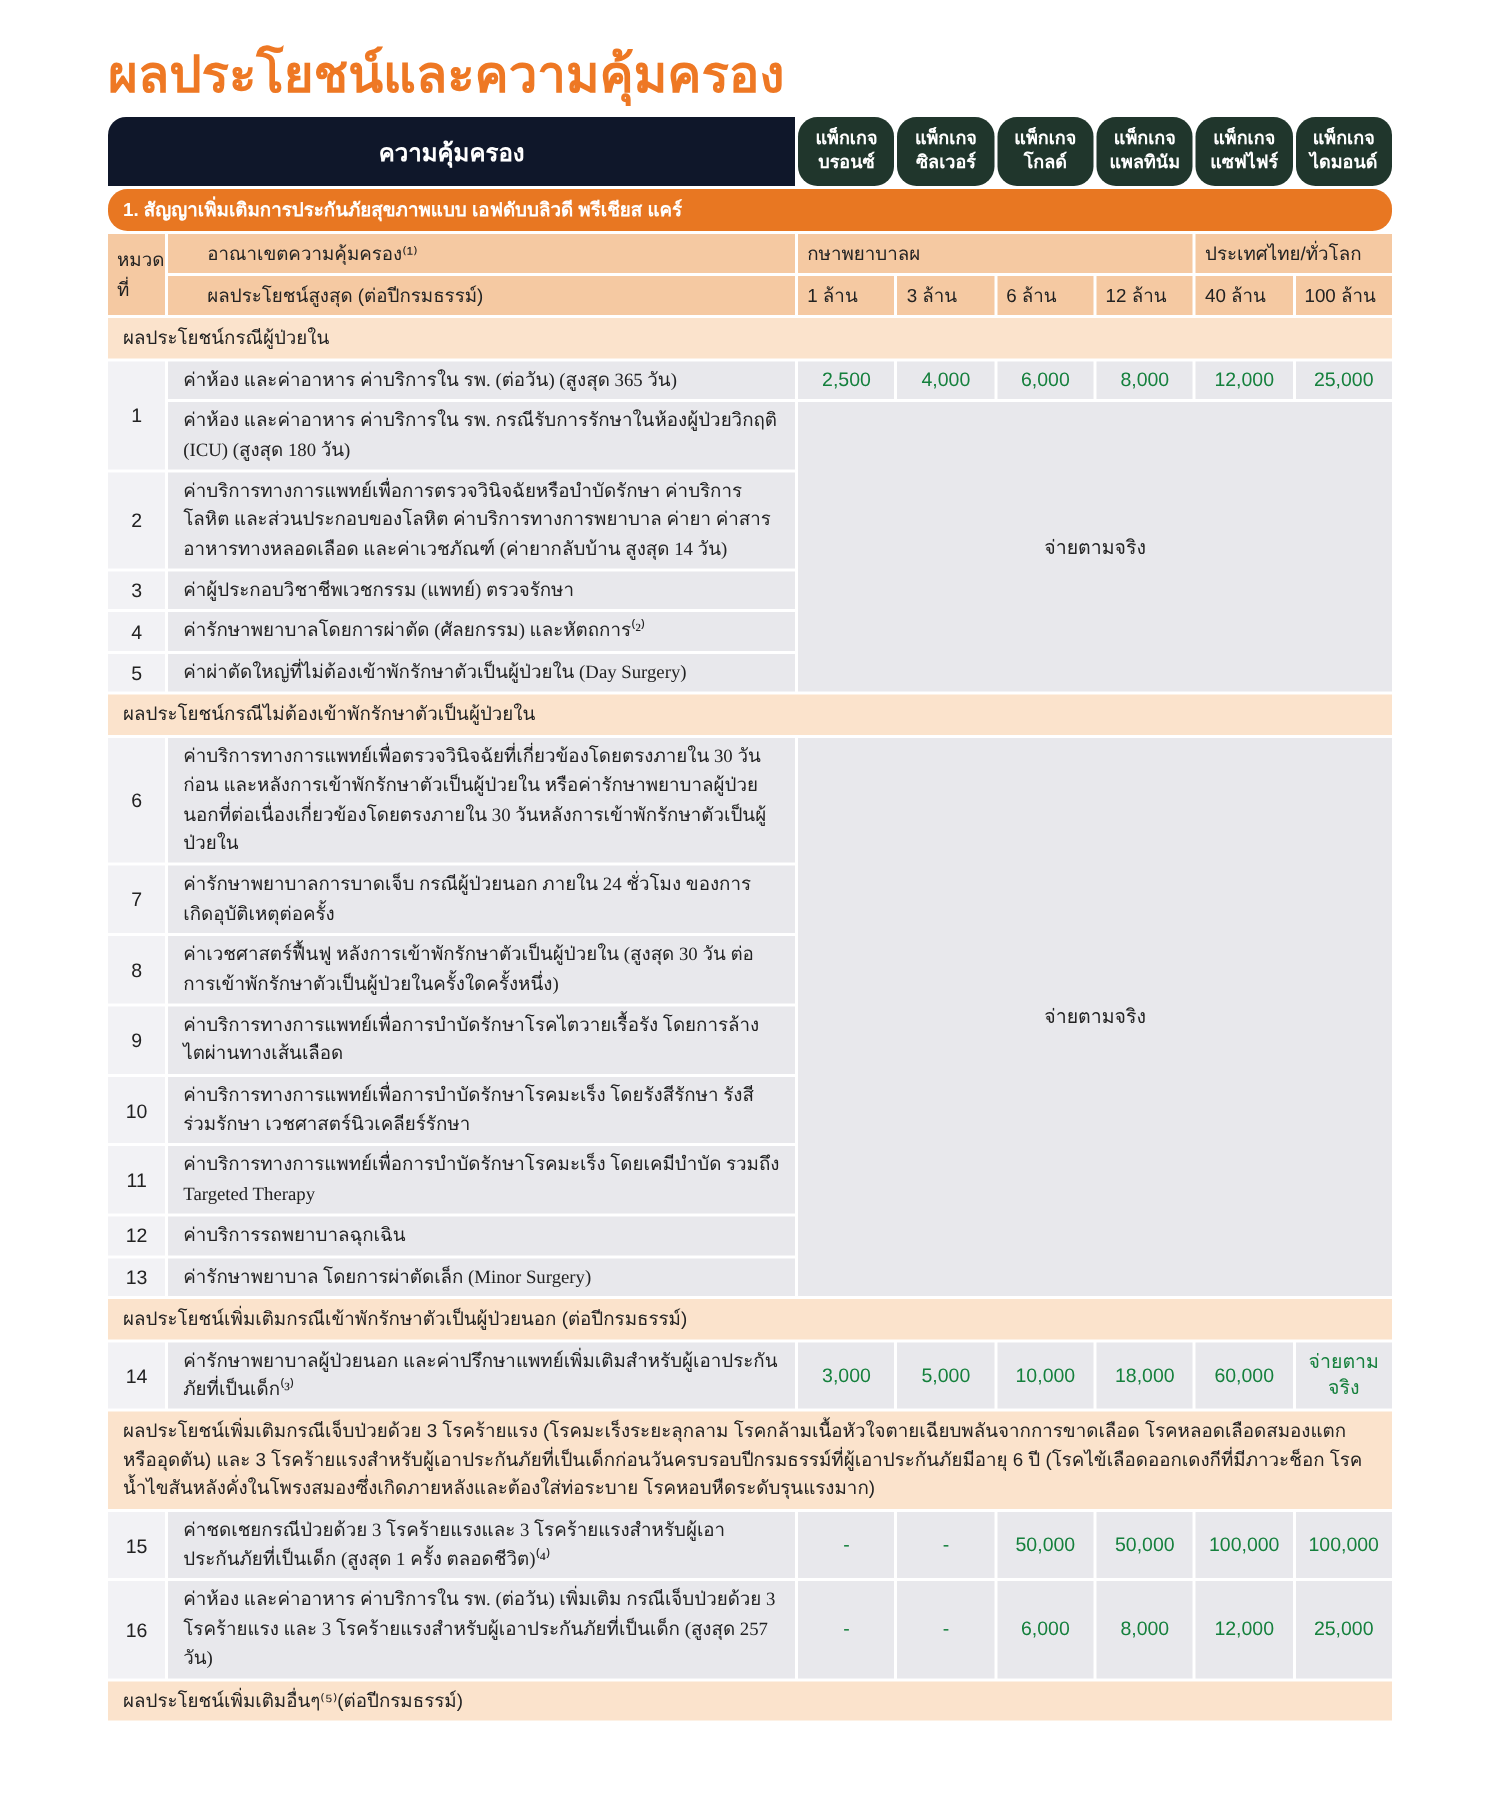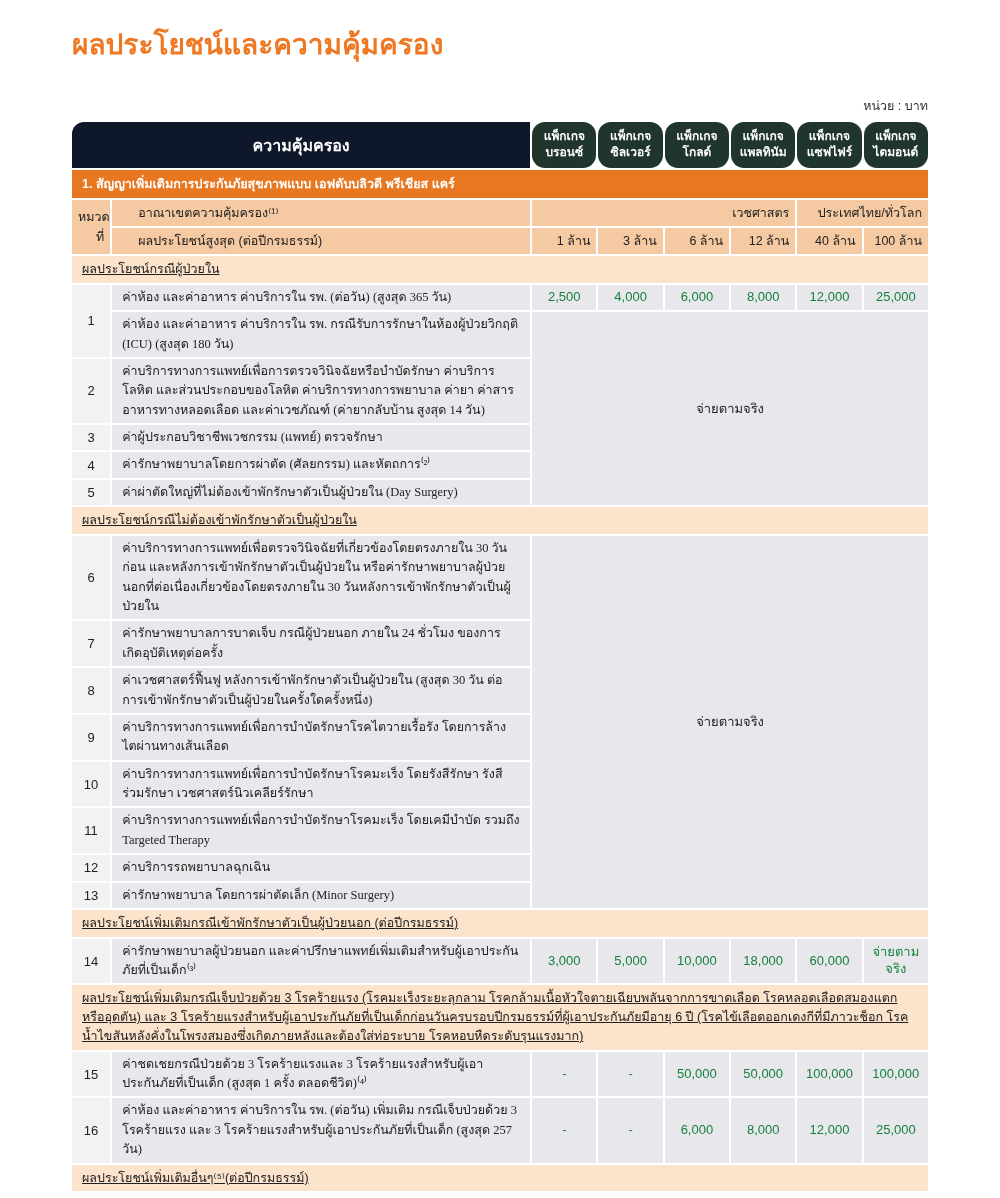--- a/index.html
+++ b/index.html
@@ -5,21 +5,21 @@
   html,body{margin:0;padding:0;background:#ffffff;}
   body{
     width:1000px;min-height:1198px;
     font-family:"Liberation Sans","DejaVu Sans",sans-serif;
     color:#222;
     -webkit-font-smoothing:antialiased;
   }
   .page{padding:14px 70px 20px 70px;}
   h1.title{
     margin:8px 0 0 2px;
-    font-size:28px;
+    font-size:34px;
     font-weight:700;
     color:#EE7824;
     letter-spacing:0;
   }
   .unit{
     text-align:right;
     font-size:12.5px;
     color:#333;
     margin:30px 2px 4px 0;
   }
@@ -45,32 +45,32 @@
     background:#20362C;color:#fff;
     font-size:12px;font-weight:700;
     text-align:center;vertical-align:middle;
     line-height:1.3;padding:5px 1px;border-radius:13px;
   }
   th.pkg-last{border-top-right-radius:12px;}
 
   td.contract{
     background:#E87722;color:#fff;
     font-size:12.5px;font-weight:700;
-    text-align:left;padding:4px 10px;
+    text-align:left;padding:4px 10px;border-radius:13px;
   }
   td.sub{
     background:#F5C9A2;color:#222;
     font-size:12.5px;vertical-align:middle;
-    padding:3px 6px;text-align:right;
+    padding:3px 6px;text-align:left;
   }
   td.sub-left{text-align:left;padding-left:26px;}
   td.sect{
     background:#FBE3CC;color:#222;
     font-size:12.5px;text-align:left;
-    padding:4px 10px;line-height:1.5;text-decoration:underline;
+    padding:4px 10px;line-height:1.5;
   }
   td.num{
     background:#F2F2F5;color:#222;
     font-size:13px;text-align:center;vertical-align:middle;
   }
   td.desc{
     background:#E8E8EC;color:#222;
     font-size:12.5px;text-align:left;
     padding:3px 10px;line-height:1.55;vertical-align:middle;font-family:Liberation Serif, serif;
   }
@@ -83,21 +83,20 @@
     background:#E8E8EC;color:#222;
     font-size:13px;text-align:center;vertical-align:middle;
   }
 </style>
 </head>
 <body>
 
 <div class="page">
 
   <h1 class="title">ผลประโยชน์และความคุ้มครอง</h1>
-  <div class="unit">หน่วย : บาท</div>
 
   <table class="benefits">
     <colgroup>
       <col class="c-num">
         <col class="c-desc">
       <col class="c-val">
         <col class="c-val">
         <col class="c-val">
         <col class="c-val">
         <col class="c-val">
@@ -133,21 +132,21 @@
       </th>
     </tr>
 
     <tr>
       <td class="contract" colspan="8">1. สัญญาเพิ่มเติมการประกันภัยสุขภาพแบบ เอฟดับบลิวดี พรีเชียส แคร์</td>
     </tr>
 
     <tr>
       <td class="sub" rowspan="2">หมวดที่</td>
       <td class="sub sub-left">อาณาเขตความคุ้มครอง⁽¹⁾</td>
-      <td class="sub" colspan="4">เวชศาสตร</td>
+      <td class="sub" colspan="4">กษาพยาบาลผ</td>
       <td class="sub" colspan="2">ประเทศไทย/ทั่วโลก</td>
     </tr>
     <tr>
       <td class="sub sub-left">ผลประโยชน์สูงสุด (ต่อปีกรมธรรม์)</td>
       <td class="sub">1 ล้าน</td>
       <td class="sub">3 ล้าน</td>
       <td class="sub">6 ล้าน</td>
       <td class="sub">12 ล้าน</td>
       <td class="sub">40 ล้าน</td>
       <td class="sub">100 ล้าน</td>

